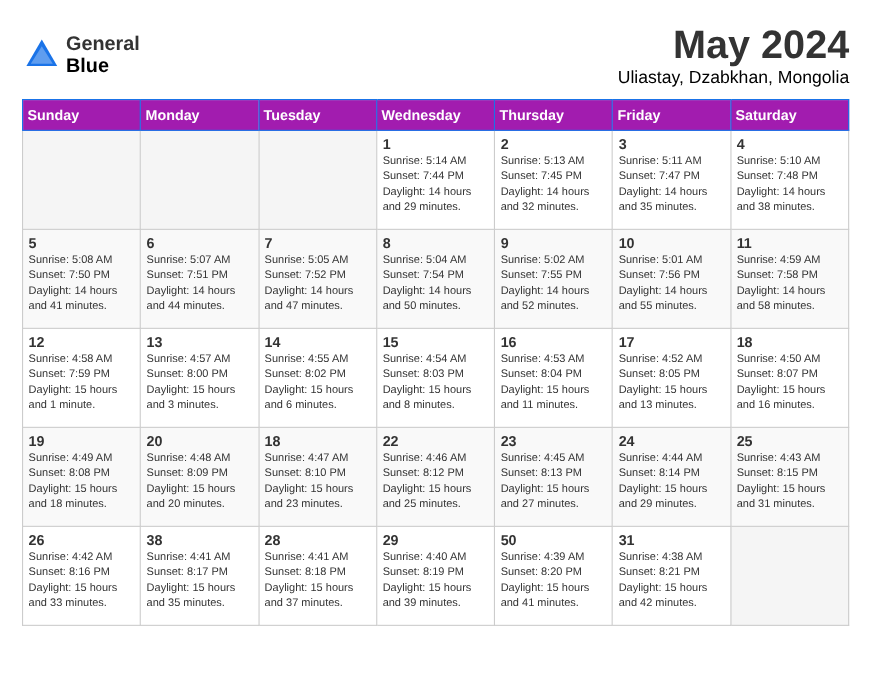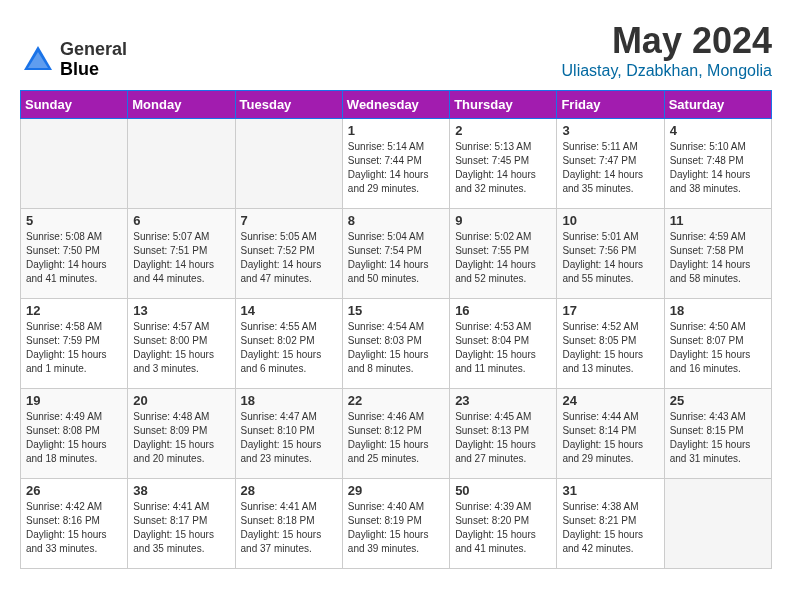--- a/index.html
+++ b/index.html
@@ -6,21 +6,21 @@
     body {
       font-family: Arial, sans-serif;
       background: #fff;
       width: 792px;
       min-height: 612px;
       padding: 20px;
     }
     .header {
       display: flex;
       justify-content: space-between;
-      align-items: flex-end;
+      align-items: center;
       margin-bottom: 10px;
     }
     .logo {
       display: flex;
       align-items: center;
       gap: 4px;
     }
     .logo-text {
       font-size: 18px;
       font-weight: bold;
@@ -36,21 +36,21 @@
       text-align: right;
       margin-left: 20px;
     }
     .calendar-title {
       font-size: 36px;
       font-weight: bold;
       color: #333;
     }
     .calendar-subtitle {
       font-size: 16px;
-      color: #0369a1;
+      color: #000000;
     }
     table {
       width: 100%;
       border-collapse: collapse;
       table-layout: fixed;
     }
     thead th {
       background-color: #a21caf;
       color: #fff;
       font-size: 13px;

